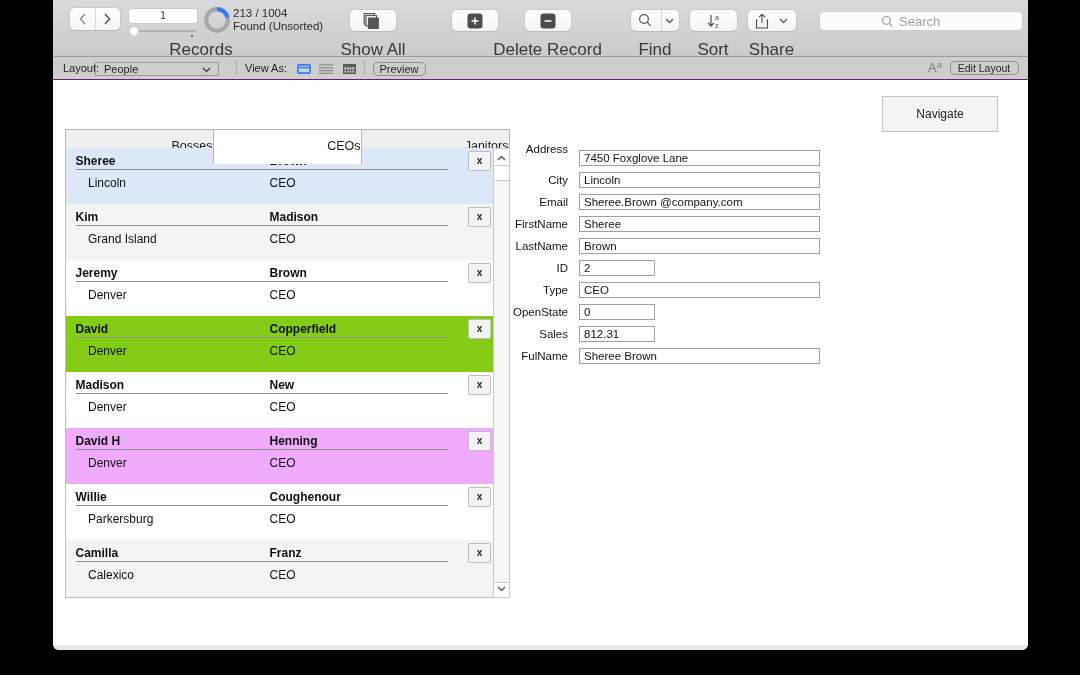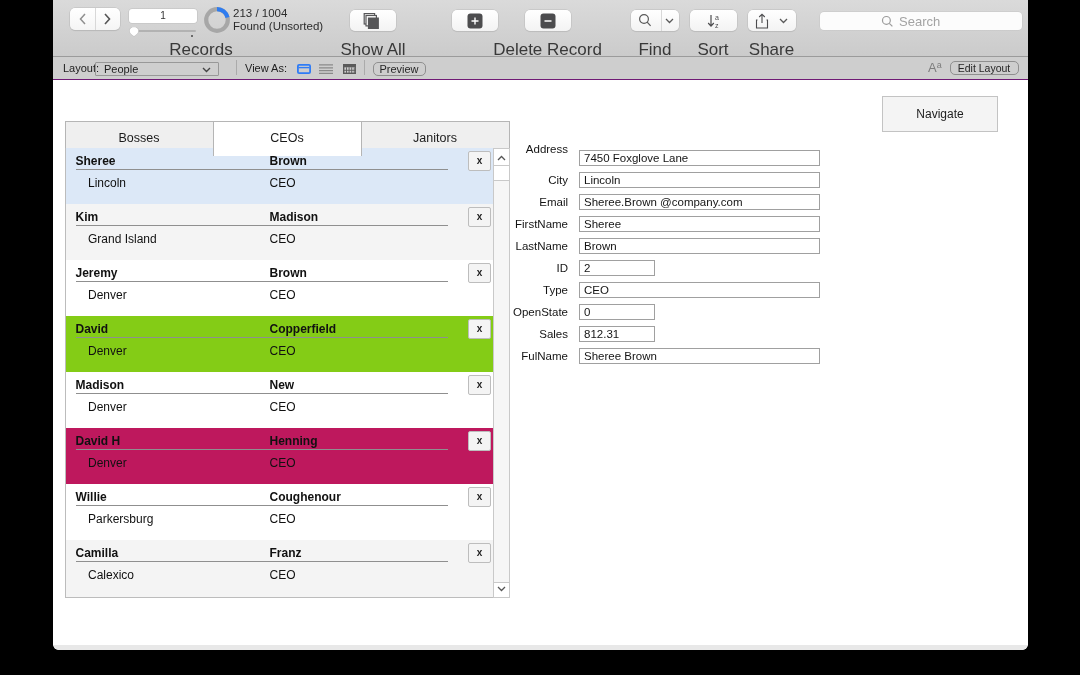--- a/index.html
+++ b/index.html
@@ -45,22 +45,22 @@
     font-size:10.5px; color:#262626; text-align:center; line-height:12.5px; }
 
   
   #content { position:absolute; left:0; top:80px; width:975px; height:565px; background:#fff; }
 
   #navigate { position:absolute; left:829px; top:16px; width:116px; height:36px; background:#f4f4f4;
     border:1px solid #c3c3c3; font-size:12px; color:#1d1d1d; text-align:center; line-height:34px; }
 
   
   #tabs { position:absolute; left:11.5px; top:33px; width:445px; height:35px; }
-  .tab { position:absolute; top:8px; height:35px; background:#efefef; border:1px solid #b5b5b5; font-size:12.5px; color:#1b1b1b;
-    text-align:center; line-height:33px; }
+  .tab { position:absolute; top:16px; height:35px; background:#efefef; border:1px solid #b5b5b5; font-size:12.5px; color:#1b1b1b;
+    text-align:right; line-height:33px; }
   .tab.active { background:#fff; border-bottom:none; z-index:2; }
 
   #list { position:absolute; left:11.5px; top:68px; width:428.5px; height:450px; border-left:1px solid #bcbcbc; border-bottom:1px solid #bcbcbc; overflow:hidden; }
   .row { position:absolute; left:0; width:428.5px; height:56px; }
   .row .fn { position:absolute; left:10px; top:6px; font-size:12px; font-weight:bold; color:#111; }
   .row .ln { position:absolute; left:204px; top:6px; font-size:12px; font-weight:bold; color:#111; }
   .row .ul { position:absolute; left:10.5px; top:20.5px; width:372px; height:1px; background:#8f8f8f; }
   .row .city { position:absolute; left:22.5px; top:28px; font-size:12px; color:#111; }
   .row .type { position:absolute; left:204px; top:28px; font-size:12px; color:#111; }
   .row .xbtn { position:absolute; left:402.5px; top:3px; width:23px; height:20px; background:#f4f4f4; border:1px solid #bdbdbd;
@@ -240,21 +240,21 @@
           <div class="xbtn">x</div>
         </div>
         <div class="row" style="top:224px;height:56px;background:#ffffff">
           <div class="fn">Madison</div>
           <div class="ln">New</div>
           <div class="ul"></div>
           <div class="city">Denver</div>
           <div class="type">CEO</div>
           <div class="xbtn">x</div>
         </div>
-        <div class="row" style="top:280px;height:56px;background:#be185d">
+        <div class="row" style="top:280px;height:56px;background:#f0abfc">
           <div class="fn">David H</div>
           <div class="ln">Henning</div>
           <div class="ul"></div>
           <div class="city">Denver</div>
           <div class="type">CEO</div>
           <div class="xbtn">x</div>
         </div>
         <div class="row" style="top:336px;height:56px;background:#ffffff">
           <div class="fn">Willie</div>
           <div class="ln">Coughenour</div>

